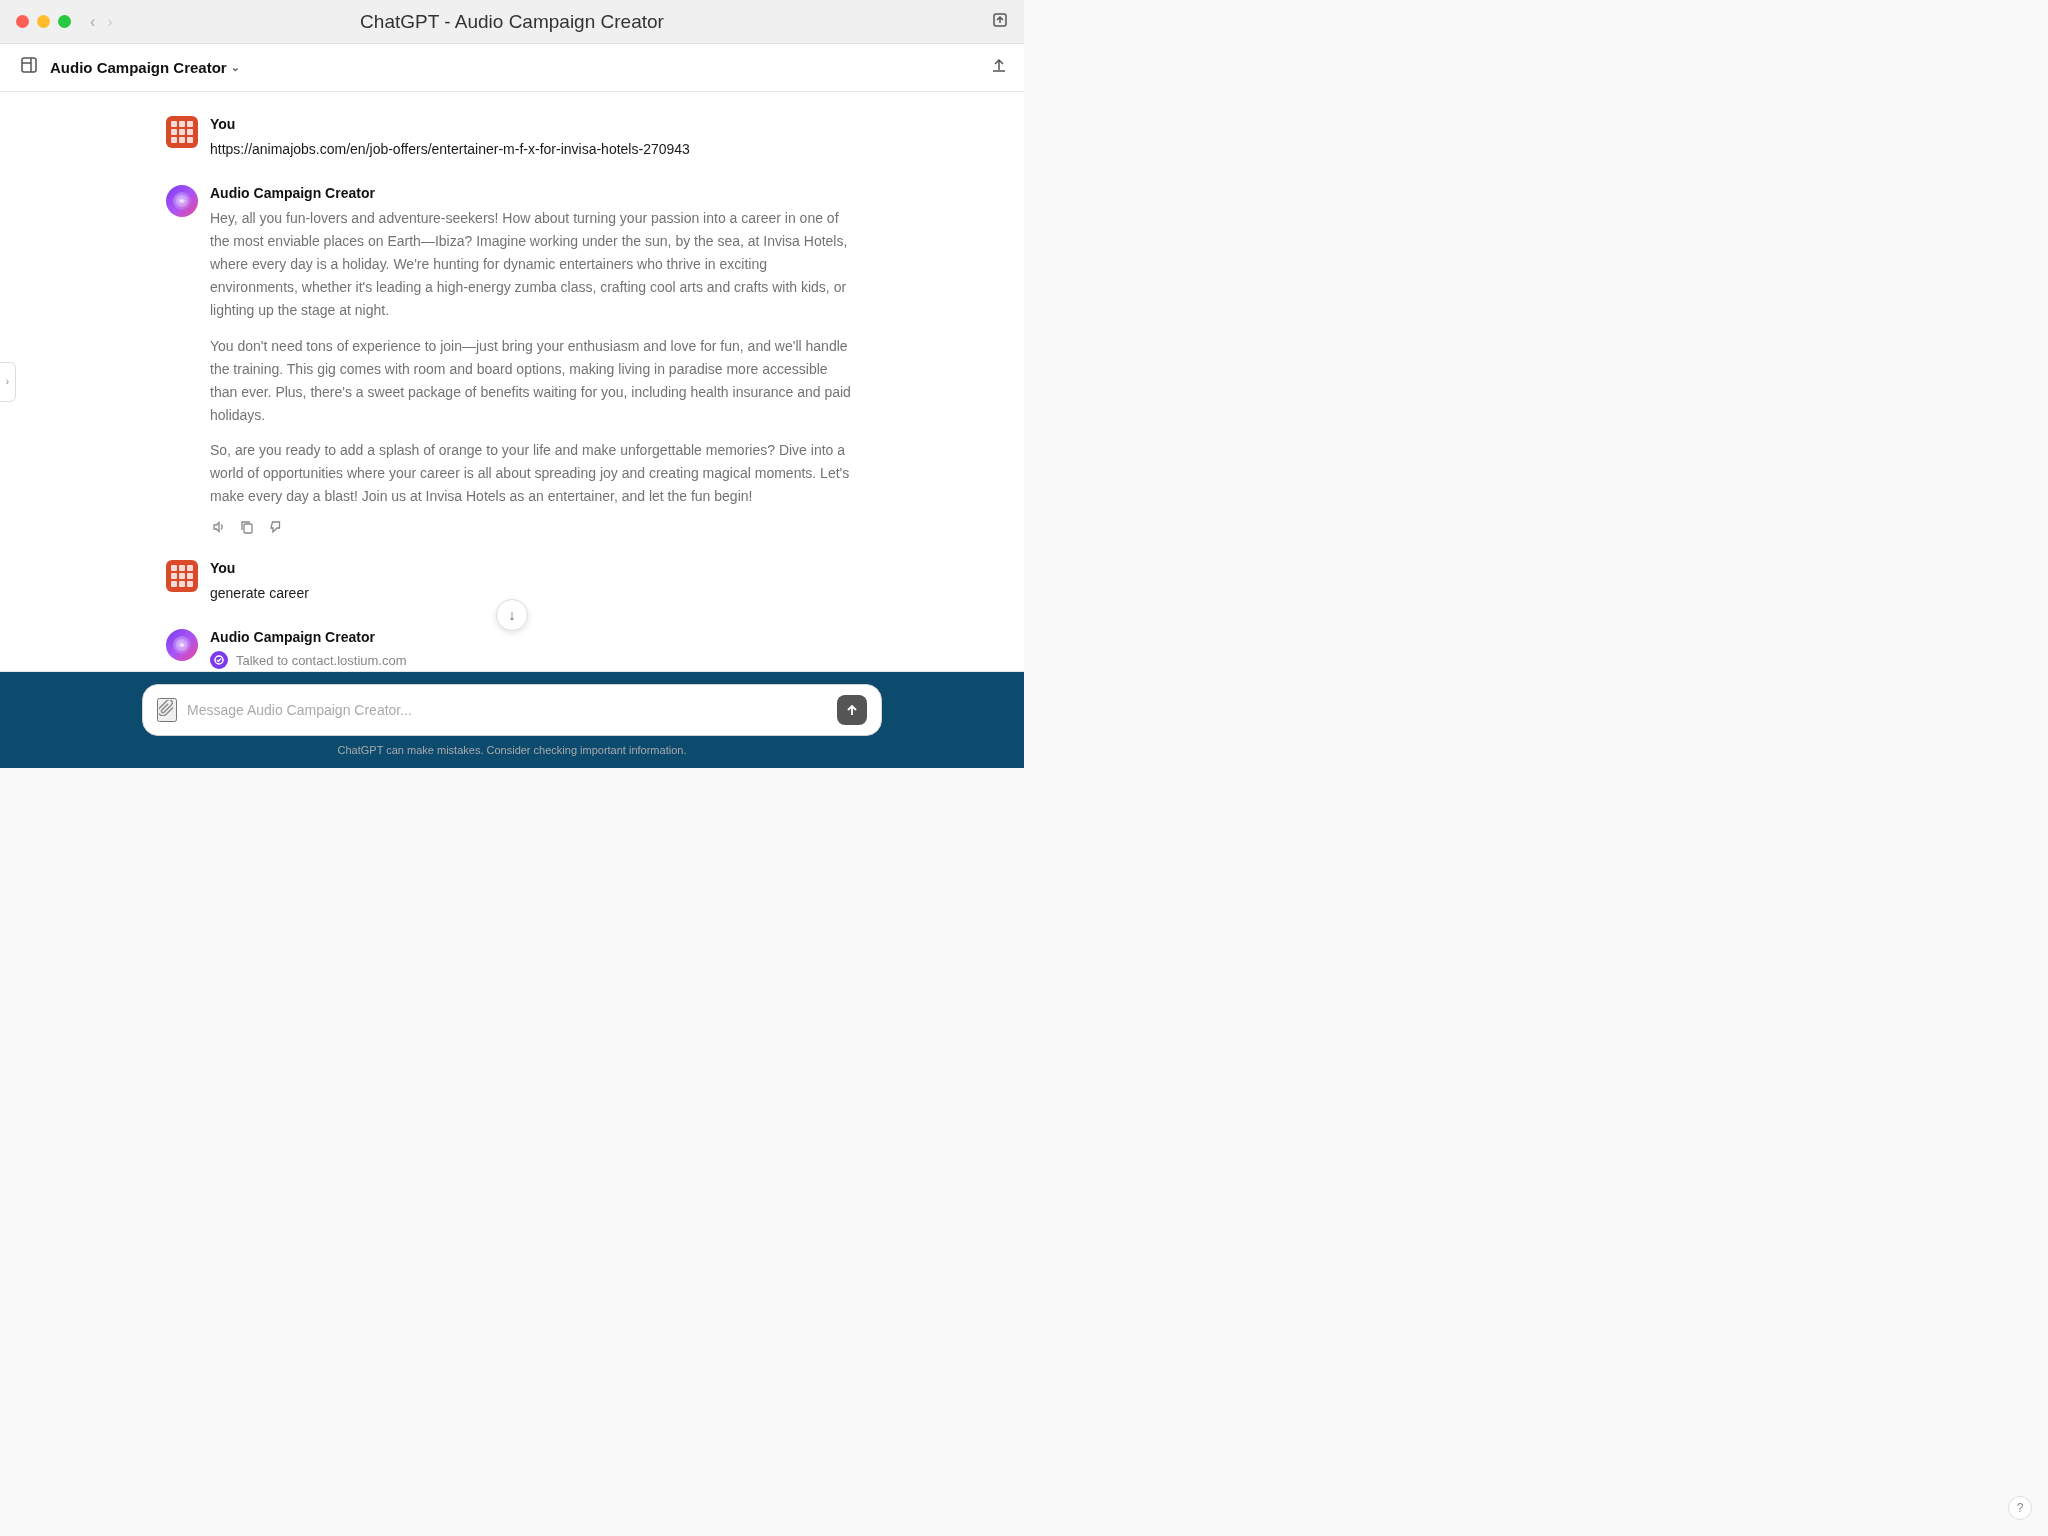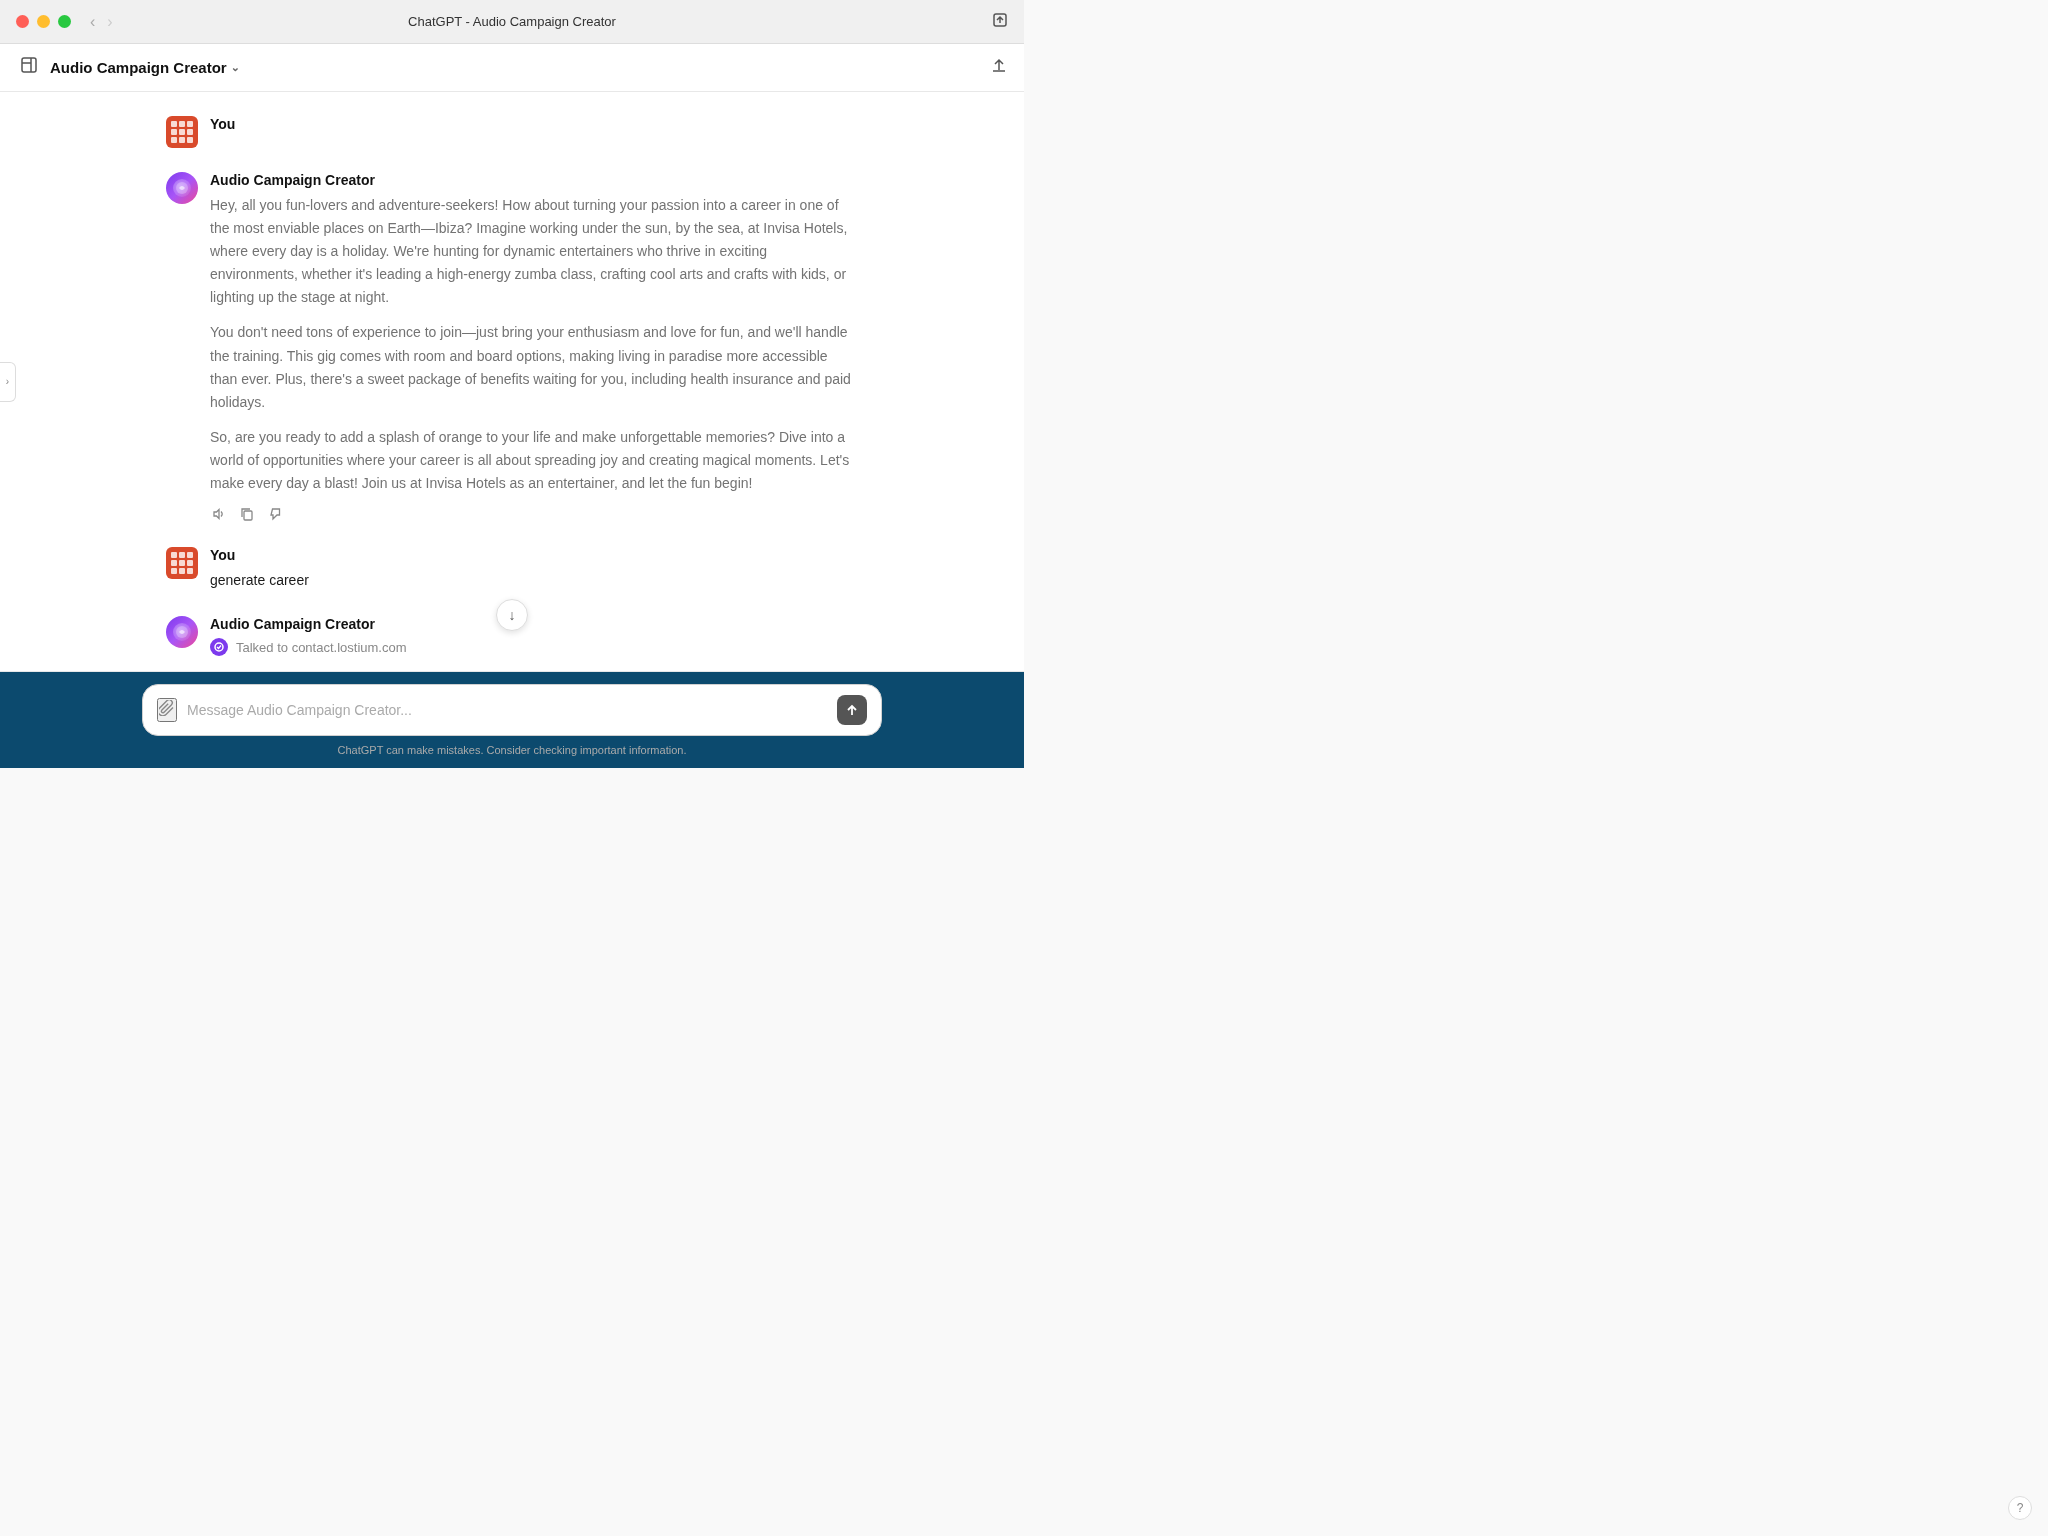--- a/index.html
+++ b/index.html
@@ -58,21 +58,21 @@
     }
 
     .nav-arrow {
       color: #aaa;
       font-size: 16px;
       cursor: pointer;
       user-select: none;
     }
 
     .titlebar-title {
-      font-size: 13px;
+      font-size: 19px;
       font-weight: 500;
       color: #333;
     }
 
     .titlebar-actions {
       position: absolute;
       right: 16px;
     }
 
     .share-btn {
@@ -470,20 +470,21 @@
             <span></span>
             <span></span>
           <span></span>
             <span></span>
             <span></span>
         </div>
         <div class="message-content">
           <div class="message-header">
             <span class="message-name">You</span>
           </div>
+          <div class="user-message-text">https://animajobs.com/en/job-offers/entertainer-m-f-x-for-invisa-hotels-270943</div>
         </div>
       </div>
 
       <div class="message">
         <div class="assistant-avatar-circle">
           <svg width="18" height="18" viewBox="0 0 18 18" fill="none">
             <circle cx="9" cy="9" r="6" fill="rgba(255,255,255,0.25)"></circle>
             <path d="M6 9 Q9 5 12 9 Q9 13 6 9Z" fill="rgba(255,255,255,0.6)"></path>
           </svg>
         </div>

